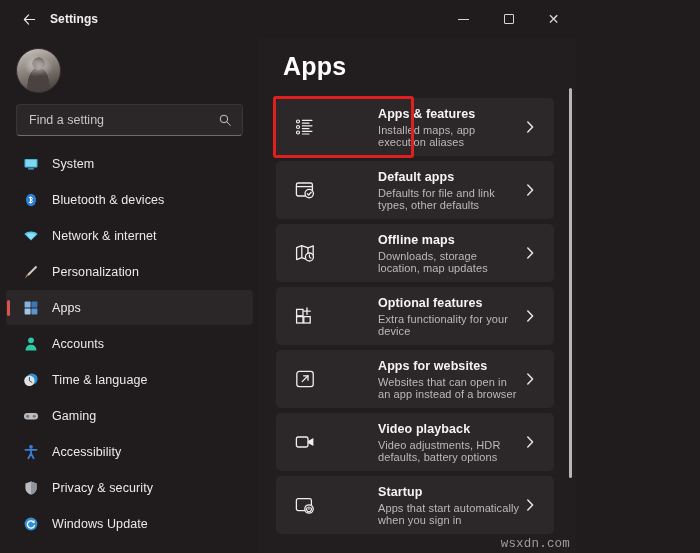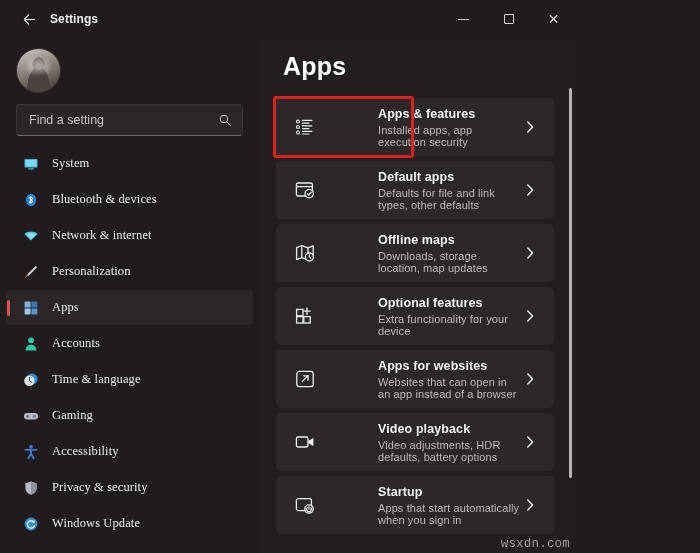--- a/index.html
+++ b/index.html
@@ -120,21 +120,21 @@
     content: "";
     position: absolute; left: 1px; top: 50%; transform: translateY(-50%);
     width: 3px; height: 16px; border-radius: 2px;
     background: #d9534f;
   }
   .nav-icon {
     width: 17px; height: 17px; flex: 0 0 17px;
     display: flex; align-items: center; justify-content: center;
     margin-right: 13px;
   }
-  .nav-label { font-size: 12.5px; color: #ebe9eb; letter-spacing: .1px; font-family: Liberation Serif, serif; }
+  .nav-label { font-size: 12.5px; color: #ebe9eb; letter-spacing: .1px; }
 
   
   .content {
     flex: 1 1 auto; position: relative;
     background: #221e1f;
     padding: 0 22px 0 17px;
     overflow: hidden;
   }
   .page-title {
     font-size: 25px; font-weight: 700; color: #ffffff;
@@ -364,21 +364,21 @@
           <span class="card-icon">
             <svg viewBox="0 0 22 22" width="22" height="22">
               <circle cx="4" cy="5.5" r="1.5" fill="none" stroke="#f0eef0" stroke-width="1.2"></circle>
               <circle cx="4" cy="11" r="1.5" fill="none" stroke="#f0eef0" stroke-width="1.2"></circle>
               <circle cx="4" cy="16.5" r="1.5" fill="none" stroke="#f0eef0" stroke-width="1.2"></circle>
               <path d="M8.4 4.3 H18 M8.4 7.2 H15 M8.4 9.8 H18 M8.4 12.6 H15 M8.4 15.3 H18 M8.4 18 H15" stroke="#f0eef0" stroke-width="1.2" stroke-linecap="round"></path>
             </svg>
           </span>
           <span class="card-text">
             <span class="card-title">Apps &amp; features</span>
-            <span class="card-sub">Installed apps, app execution security</span>
+            <span class="card-sub">Installed maps, app execution aliases</span>
           </span>
           <span class="card-chevron">
             <svg viewBox="0 0 16 16" width="16" height="16">
               <path d="M5.8 3 L10.6 8 L5.8 13" fill="none" stroke="#e6e3e5" stroke-width="1.5" stroke-linecap="round" stroke-linejoin="round"></path>
             </svg>
           </span>
         </div>
 
         <div class="card">
           <span class="card-icon">

